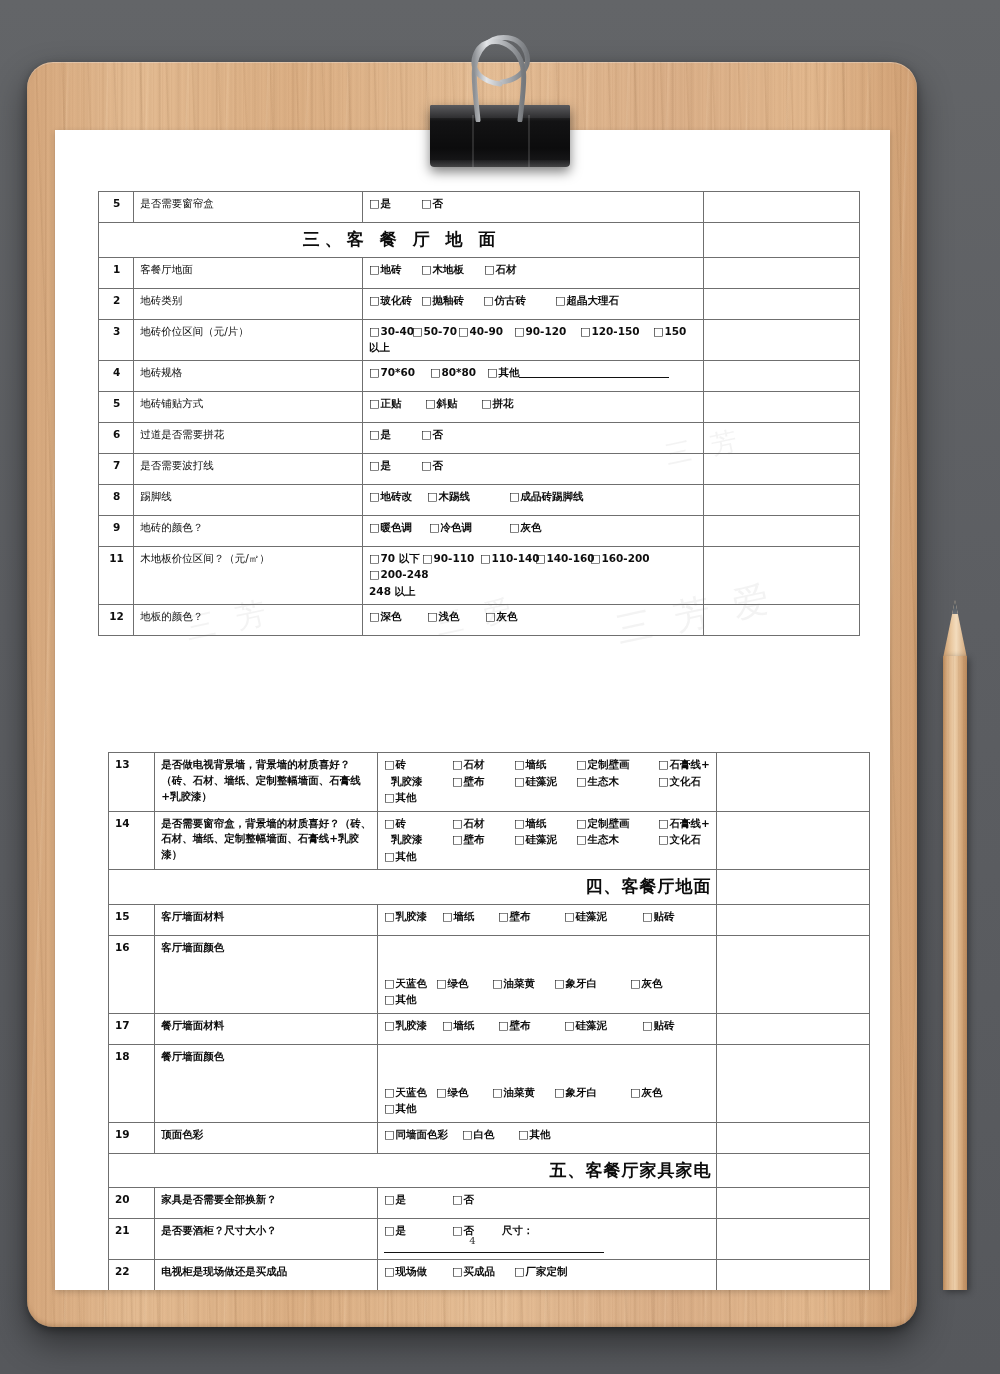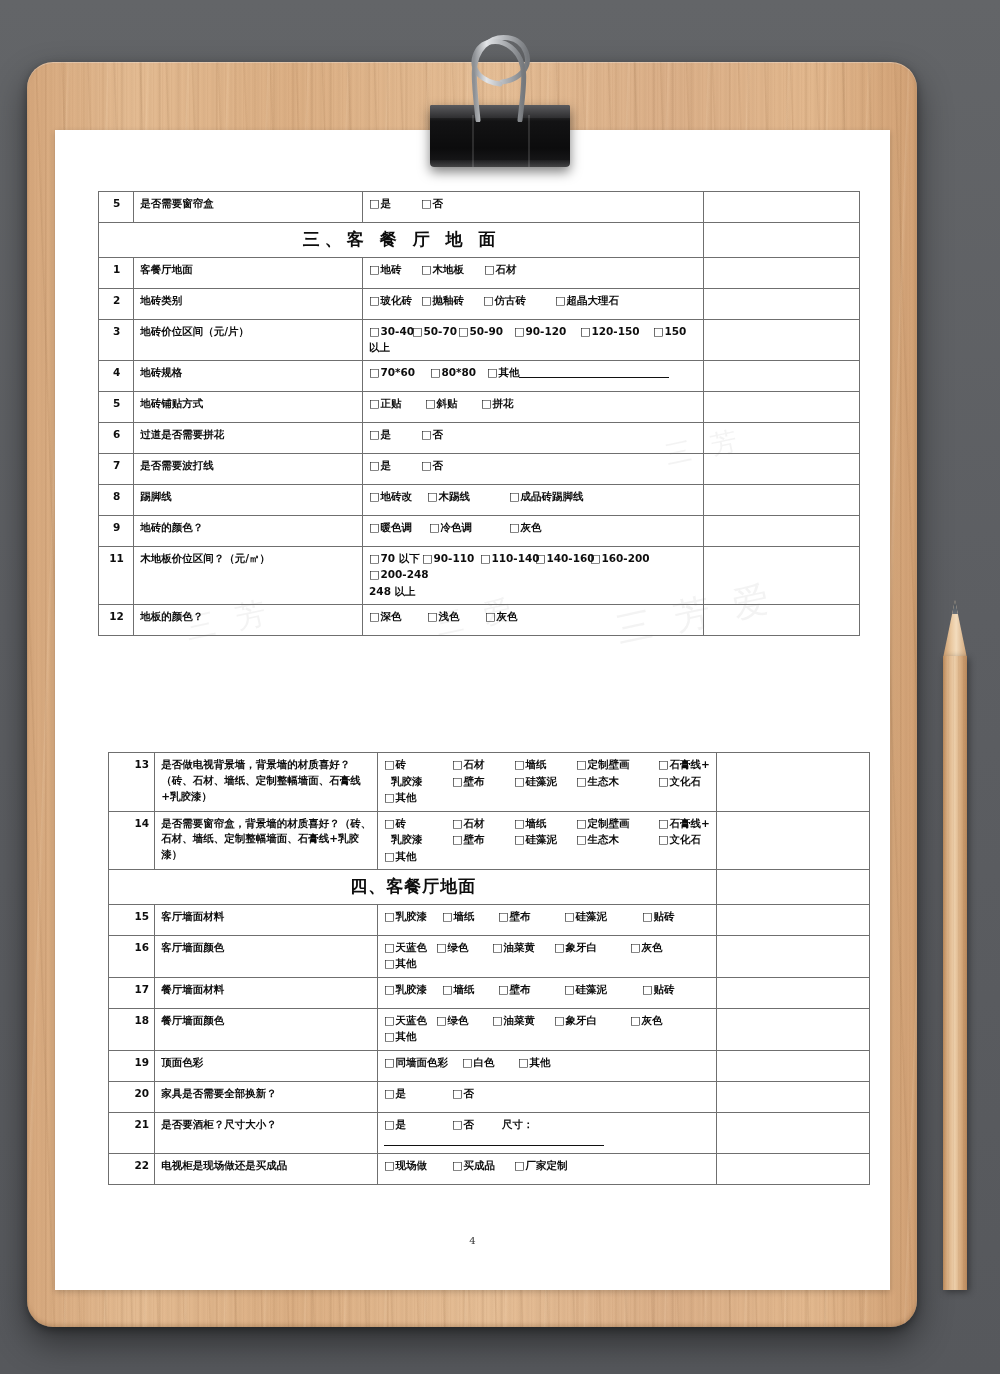--- a/index.html
+++ b/index.html
@@ -214,52 +214,52 @@
     vertical-align: top;
     padding: 4px 5px 4px 6px;
   }
 
   
   #table-a { left: 43px; top: 61px; width: 762px; }
   
   #table-b { left: 53px; top: 622px; width: 762px; }
 
   .col-no    { width: 35px;  text-align: center; font-weight: bold; padding-top: 5px; }
-  .col-item  { width: 228px; font-weight: bold; }
+  .col-item  { width: 228px; font-weight: normal; }
   .col-opts  { width: 340px; font-weight: bold; }
   .col-note  { width: 155px; }
 
-  .col-no-b   { width: 46px;  text-align: right; font-weight: bold; padding-top: 5px; }
+  .col-no-b   { width: 46px;  text-align: left; font-weight: bold; padding-top: 5px; }
   .col-item-b { width: 222px; font-weight: bold; }
   .col-opts-b { width: 338px; font-weight: bold; }
   .col-note-b { width: 152px; }
 
   .section-title {
     text-align: center;
     font-family: "DejaVu Serif", "Liberation Serif", serif;
     font-size: 17px;
     font-weight: bold;
     letter-spacing: 5px;
     padding: 9px 0 10px 0;
   }
-  .section-title.tight { letter-spacing: 1px; }
+  .section-title.tight { letter-spacing: 1px; text-align: right; }
 
   .opt { white-space: nowrap; display: inline-block; }
   .cb::before {
     content: "\25A1";
     font-size: 11px;
     margin-right: 1px;
   }
 
   .opt-grid {
     display: grid;
     column-gap: 0px;
   }
   .g-3 { grid-template-columns: 58px 56px 66px 78px 64px; }
-  .g-4 { grid-template-columns: 52px 56px 62px 76px 60px; }
+  .g-4 { grid-template-columns: 52px 56px 62px 76px 60px; margin-top: 36px; }
   .g-13{ grid-template-columns: 68px 62px 62px 82px auto; }
 
   .fill-line {
     display: inline-block;
     border-bottom: 1px solid #111;
     vertical-align: -2px;
   }
   .fl-1 { width: 150px; }
   .fl-2 { width: 220px; }
 
@@ -325,21 +325,21 @@
             <td class="col-opts">
               <span class="opt cb" style="width:52px">玻化砖</span><span class="opt cb" style="width:62px">抛釉砖</span><span class="opt cb" style="width:72px">仿古砖</span><span class="opt cb">超晶大理石</span>
             </td>
             <td class="col-note"></td>
           </tr>
 
           <tr>
             <td class="col-no">3</td>
             <td class="col-item">地砖价位区间（元/片）</td>
             <td class="col-opts">
-              <span class="opt cb" style="width:43px">30-40</span><span class="opt cb" style="width:46px">50-70</span><span class="opt cb" style="width:56px">50-90</span><span class="opt cb" style="width:66px">90-120</span><span class="opt cb" style="width:73px">120-150</span><span class="opt cb">150</span>
+              <span class="opt cb" style="width:43px">30-40</span><span class="opt cb" style="width:46px">50-70</span><span class="opt cb" style="width:56px">40-90</span><span class="opt cb" style="width:66px">90-120</span><span class="opt cb" style="width:73px">120-150</span><span class="opt cb">150</span>
               <div>以上</div>
             </td>
             <td class="col-note"></td>
           </tr>
 
           <tr>
             <td class="col-no rowtall">4</td>
             <td class="col-item">地砖规格</td>
             <td class="col-opts">
               <span class="opt cb" style="width:61px">70*60</span><span class="opt cb" style="width:57px">80*80</span><span class="opt cb">其他</span><span class="fill-line fl-1"></span>
@@ -528,20 +528,24 @@
 
           <tr>
             <td class="col-no-b rowtall">19</td>
             <td class="col-item-b">顶面色彩</td>
             <td class="col-opts-b">
               <span class="opt cb" style="width:78px">同墙面色彩</span><span class="opt cb" style="width:56px">白色</span><span class="opt cb">其他</span>
             </td>
             <td class="col-note-b"></td>
           </tr>
 
+          <tr>
+            <td colspan="3" class="section-title tight">五、客餐厅家具家电</td>
+            <td class="col-note-b"></td>
+          </tr>
 
           <tr>
             <td class="col-no-b rowtall">20</td>
             <td class="col-item-b">家具是否需要全部换新？</td>
             <td class="col-opts-b">
               <span class="opt cb" style="width:68px">是</span><span class="opt cb">否</span>
             </td>
             <td class="col-note-b"></td>
           </tr>
 

